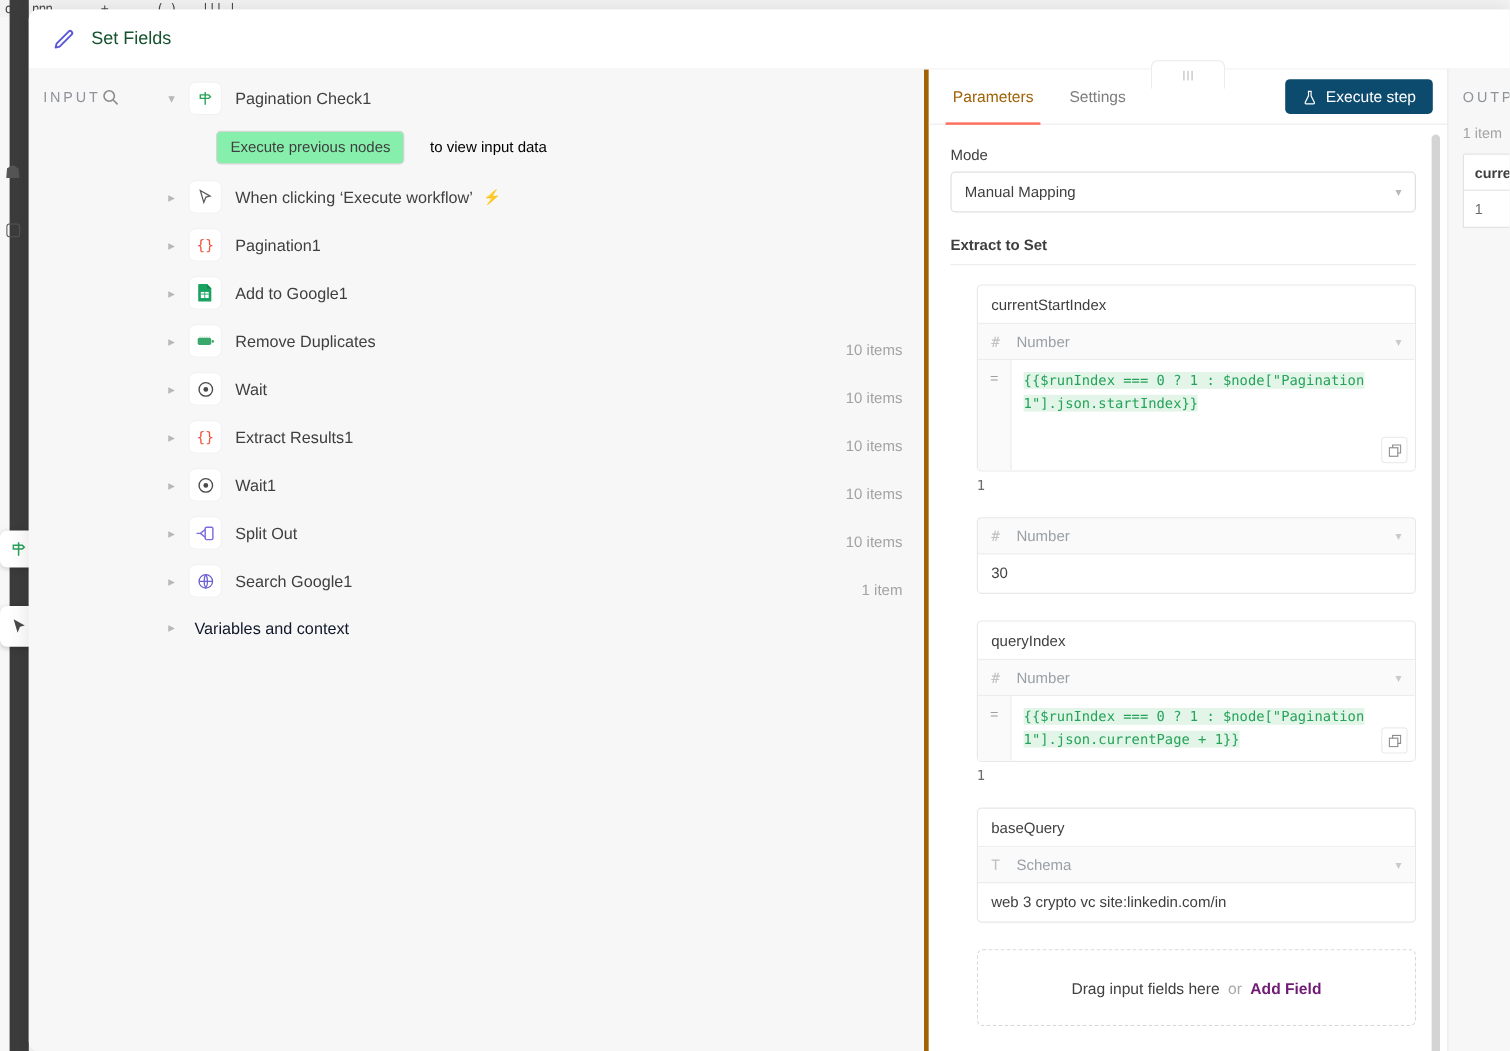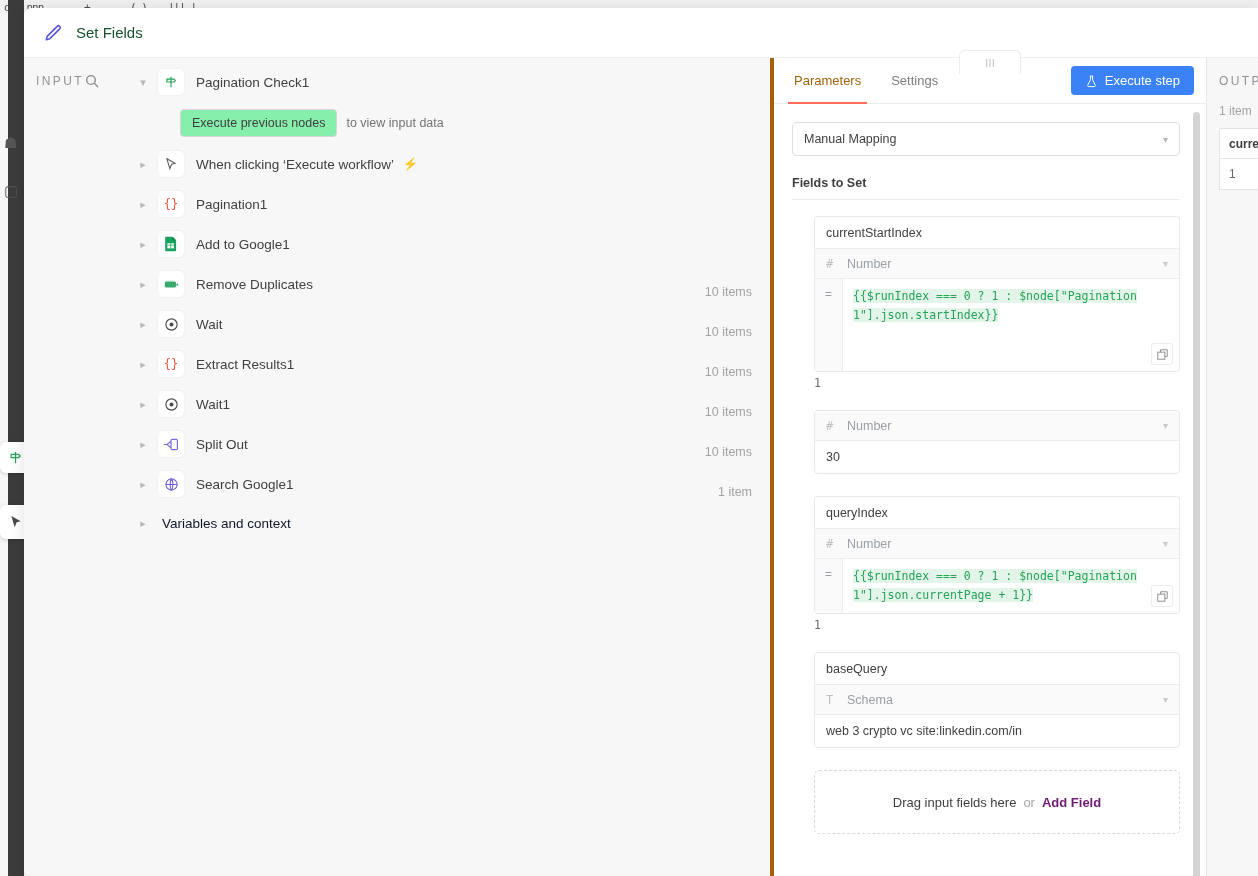--- a/index.html
+++ b/index.html
@@ -119,21 +119,21 @@
   }
 
   .exec-prev-row {
     display: flex; align-items: center; height: 42px; padding-left: 66px;
   }
   #exec-prev-btn {
     border: 1px solid #d6d6d6; background: #86efac; border-radius: 4px;
     font-size: 12.5px; color: #3f3f3f; padding: 6px 11px; cursor: pointer;
     font-family: inherit;
   }
-  #exec-prev-hint { font-size: 12.5px; color: #737373; margin-left: 9px; }
+  #exec-prev-hint { font-size: 12.5px; color: #000000; margin-left: 21px; }
 
   #vars-row {
     display: flex; align-items: center; height: 38px; padding-left: 22px;
   }
   #vars-label { font-size: 13.5px; color: #0f172a; margin-left: 12px; }
 
   
   #param-panel {
     width: 432px; flex: 0 0 432px; background: #fff;
     display: flex; flex-direction: column; min-height: 0; position: relative;
@@ -146,21 +146,21 @@
   .ptab {
     font-size: 13px; color: #7d7d7d; padding: 0 6px; margin-right: 18px;
     height: 46px; line-height: 46px; cursor: pointer; position: relative;
   }
   .ptab.active { color: #a16207; }
   .ptab.active::after {
     content: ""; position: absolute; left: 0; right: 0; bottom: 0;
     height: 2px; background: #ff6d5a;
   }
   #execute-step-btn {
-    margin-left: auto; background: #3b82f6; color: #fff; border: none;
+    margin-left: auto; background: #0c4a6e; color: #fff; border: none;
     border-radius: 4px; font-size: 13px; padding: 7px 14px; cursor: pointer;
     display: flex; align-items: flex-end; gap: 7px; font-family: inherit;
   }
 
   #drag-tab {
     position: absolute; left: 50%; transform: translateX(-50%);
     top: -8px; width: 62px; height: 24px;
     background: #fff; border: 1px solid #ededed; border-bottom: none;
     border-radius: 6px 6px 0 0; display: flex;
     align-items: center; justify-content: center; cursor: grab; z-index: 5;
@@ -466,26 +466,27 @@
         <button id="execute-step-btn">
           <svg width="13" height="13" viewBox="0 0 24 24" fill="none" stroke="#fff" stroke-width="1.8">
             <path d="M9 2h6M10 2v7L5 19a1.6 1.6 0 0 0 1.4 2.4h11.2A1.6 1.6 0 0 0 19 19l-5-10V2"></path>
           </svg>
           <span>Execute step</span>
         </button>
       </div>
 
       <div id="param-scroll">
 
+        <div class="p-label">Mode</div>
         <div id="mode-select">
           <span>Manual Mapping</span>
           <span class="caret">▾</span>
         </div>
 
-        <div id="fields-to-set-label">Fields to Set</div>
+        <div id="fields-to-set-label">Extract to Set</div>
         <div id="fields-divider"></div>
 
         <div class="fieldcard">
           <div class="fc-name">currentStartIndex</div>
           <div class="fc-type">
             <span class="tglyph">#</span>
             <span>Number</span>
             <span class="caret">▾</span>
           </div>
           <div class="fc-expr expr-tall">

